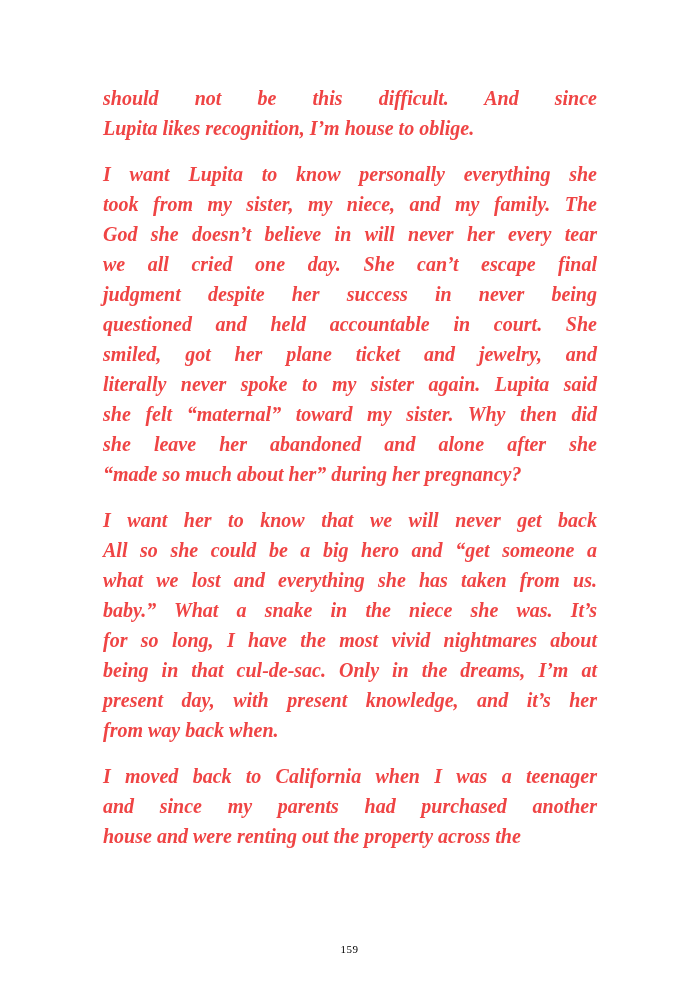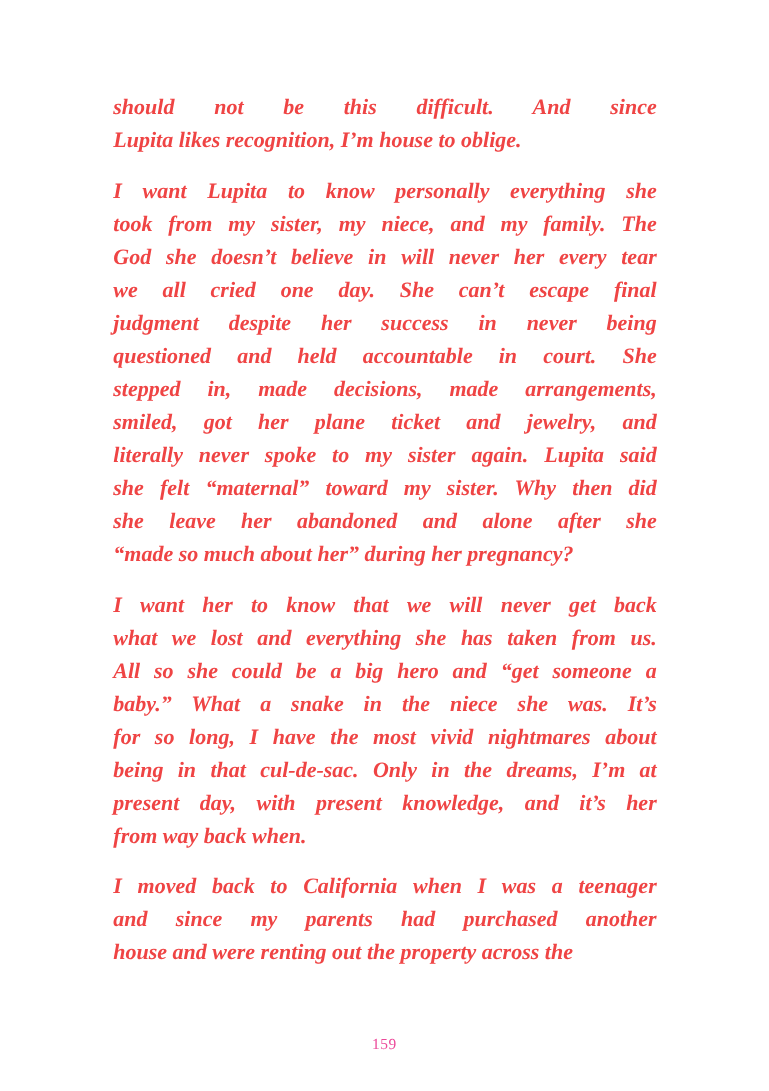--- a/index.html
+++ b/index.html
@@ -39,54 +39,53 @@
   }
   .line.last {
     text-align-last: left;
   }
   .page-number {
     position: absolute;
     top: 943px;
     left: 0;
     width: 100%;
     text-align: center;
-    font-size: 14px;
+    font-size: 11px;
     font-style: normal;
     font-weight: normal;
-    color: #ec4899;
+    color: #000000;
     letter-spacing: 0.5px;
   }
 </style>
 </head>
 <body>
 
 <div class="page">
   <div class="text-block">
       <div class="paragraph">
         <div class="line">should not be this difficult. And since</div>
         <div class="line last">Lupita likes recognition, I’m house to oblige.</div>
       </div>
       <div class="paragraph">
         <div class="line">I want Lupita to know personally everything she</div>
         <div class="line">took from my sister, my niece, and my family. The</div>
         <div class="line">God she doesn’t believe in will never her every tear</div>
         <div class="line">we all cried one day. She can’t escape final</div>
         <div class="line">judgment despite her success in never being</div>
         <div class="line">questioned and held accountable in court. She</div>
-        <div class="line">stepped in, made decisions, made arrangements,</div>
         <div class="line">smiled, got her plane ticket and jewelry, and</div>
         <div class="line">literally never spoke to my sister again. Lupita said</div>
         <div class="line">she felt “maternal” toward my sister. Why then did</div>
         <div class="line">she leave her abandoned and alone after she</div>
         <div class="line last">“made so much about her” during her pregnancy?</div>
       </div>
       <div class="paragraph">
         <div class="line">I want her to know that we will never get back</div>
+        <div class="line">All so she could be a big hero and “get someone a</div>
         <div class="line">what we lost and everything she has taken from us.</div>
-        <div class="line">All so she could be a big hero and “get someone a</div>
         <div class="line">baby.” What a snake in the niece she was. It’s</div>
         <div class="line">for so long, I have the most vivid nightmares about</div>
         <div class="line">being in that cul-de-sac. Only in the dreams, I’m at</div>
         <div class="line">present day, with present knowledge, and it’s her</div>
         <div class="line last">from way back when.</div>
       </div>
       <div class="paragraph">
         <div class="line">I moved back to California when I was a teenager</div>
         <div class="line">and since my parents had purchased another</div>
         <div class="line last">house and were renting out the property across the</div>

